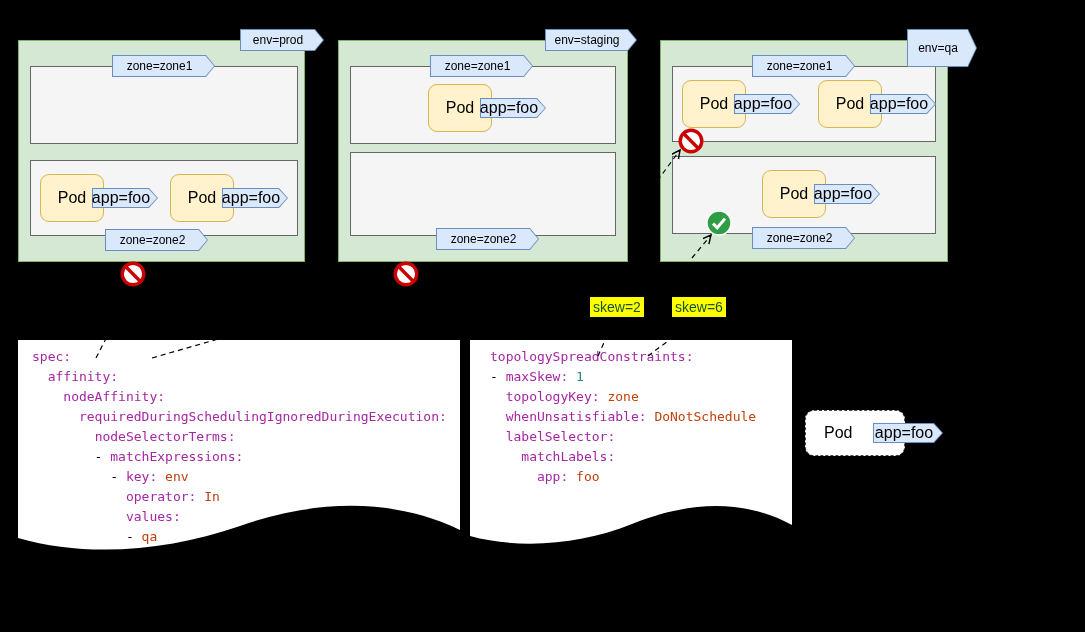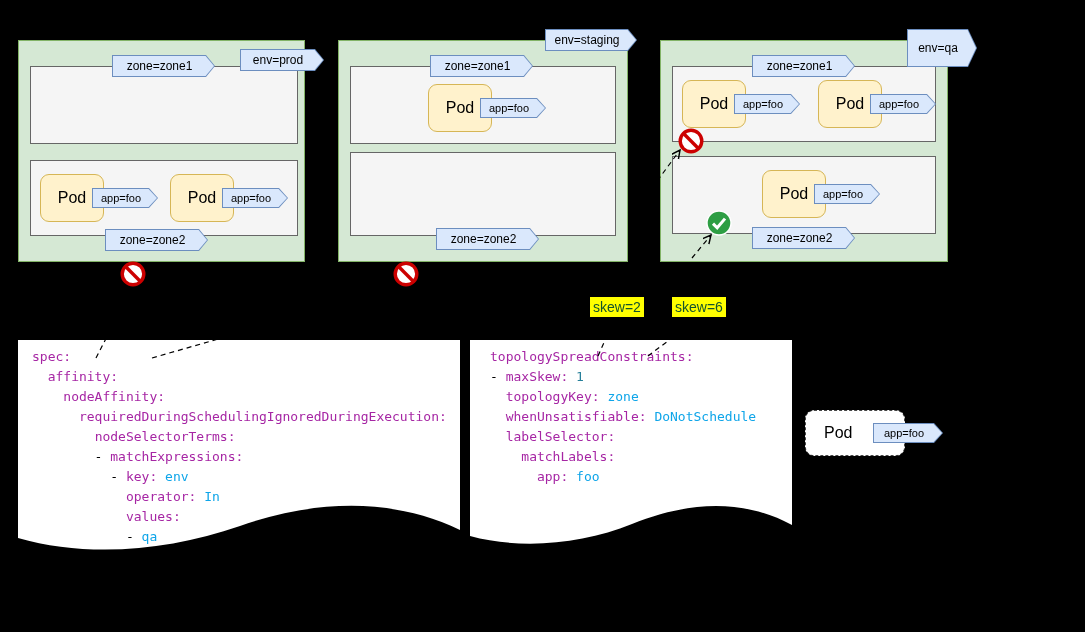--- a/index.html
+++ b/index.html
@@ -30,50 +30,50 @@
     clip-path: polygon(0 0, calc(100% - 9px) 0, 100% 50%, calc(100% - 9px) 100%, 0 100%);
   }
   .tag .shape-fill {
     position: absolute; inset: 1px; background: #DAE8FC;
     clip-path: polygon(0 0, calc(100% - 8.4px) 0, 100% 50%, calc(100% - 8.4px) 100%, 0 100%);
   }
   .tag .tag-label {
     position: absolute; inset: 0; display: flex; align-items: center; justify-content: center;
     padding-right: 8px; font-size: 12px; color: #000; white-space: nowrap;
   }
-  .tag.small .tag-label { font-size: 11px; }
+  .tag.small .tag-label { font-size: 16px; }
   .badge { position: absolute; width: 26px; height: 26px; }
   .badge svg { display: block; width: 100%; height: 100%; }
   .skew {
     position: absolute; background: #FFFF00; color: #14532d;
     font-size: 14px; line-height: 18px; padding: 1px 3px;
   }
   .paper { position: absolute; }
   .paper svg { position: absolute; inset: 0; width: 100%; height: 100%; }
   .code {
     position: absolute; font-family: "DejaVu Sans Mono", "Liberation Mono", monospace;
     font-size: 13px; line-height: 20px; white-space: pre; color: #000;
   }
   .tok-key   { color: #A626A4; text-align: right; }
-  .tok-val   { color: #0ea5e9; }
+  .tok-val   { color: #c2410c; }
   .tok-num   { color: #267F99; }
   .tok-plain { color: #000000; }
   #connectors { position: absolute; inset: 0; pointer-events: none; }
   .dash { stroke: #000; stroke-width: 1.2; stroke-dasharray: 5 4; fill: none; }
 </style>
 </head>
 <body>
 
 <div id="canvas">
 
   <div class="cluster" style="left:18px;top:40px;width:287px;height:222px;"></div>
   <div class="zone" style="left:30px;top:66px;width:268px;height:78px;"></div>
   <div class="zone" style="left:30px;top:160px;width:268px;height:76px;"></div>
 
-  <span class="tag" style="left:240px;top:29px;width:84px;height:22px;margin-top:20px;">
+  <span class="tag" style="left:240px;top:29px;width:84px;height:22px;">
     <span class="shape-border"></span>
     <span class="shape-fill"></span>
     <span class="tag-label">env=prod</span>
   </span>
   <span class="tag" style="left:112px;top:55px;width:103px;height:22px;">
     <span class="shape-border"></span>
     <span class="shape-fill"></span>
     <span class="tag-label">zone=zone1</span>
   </span>
 

